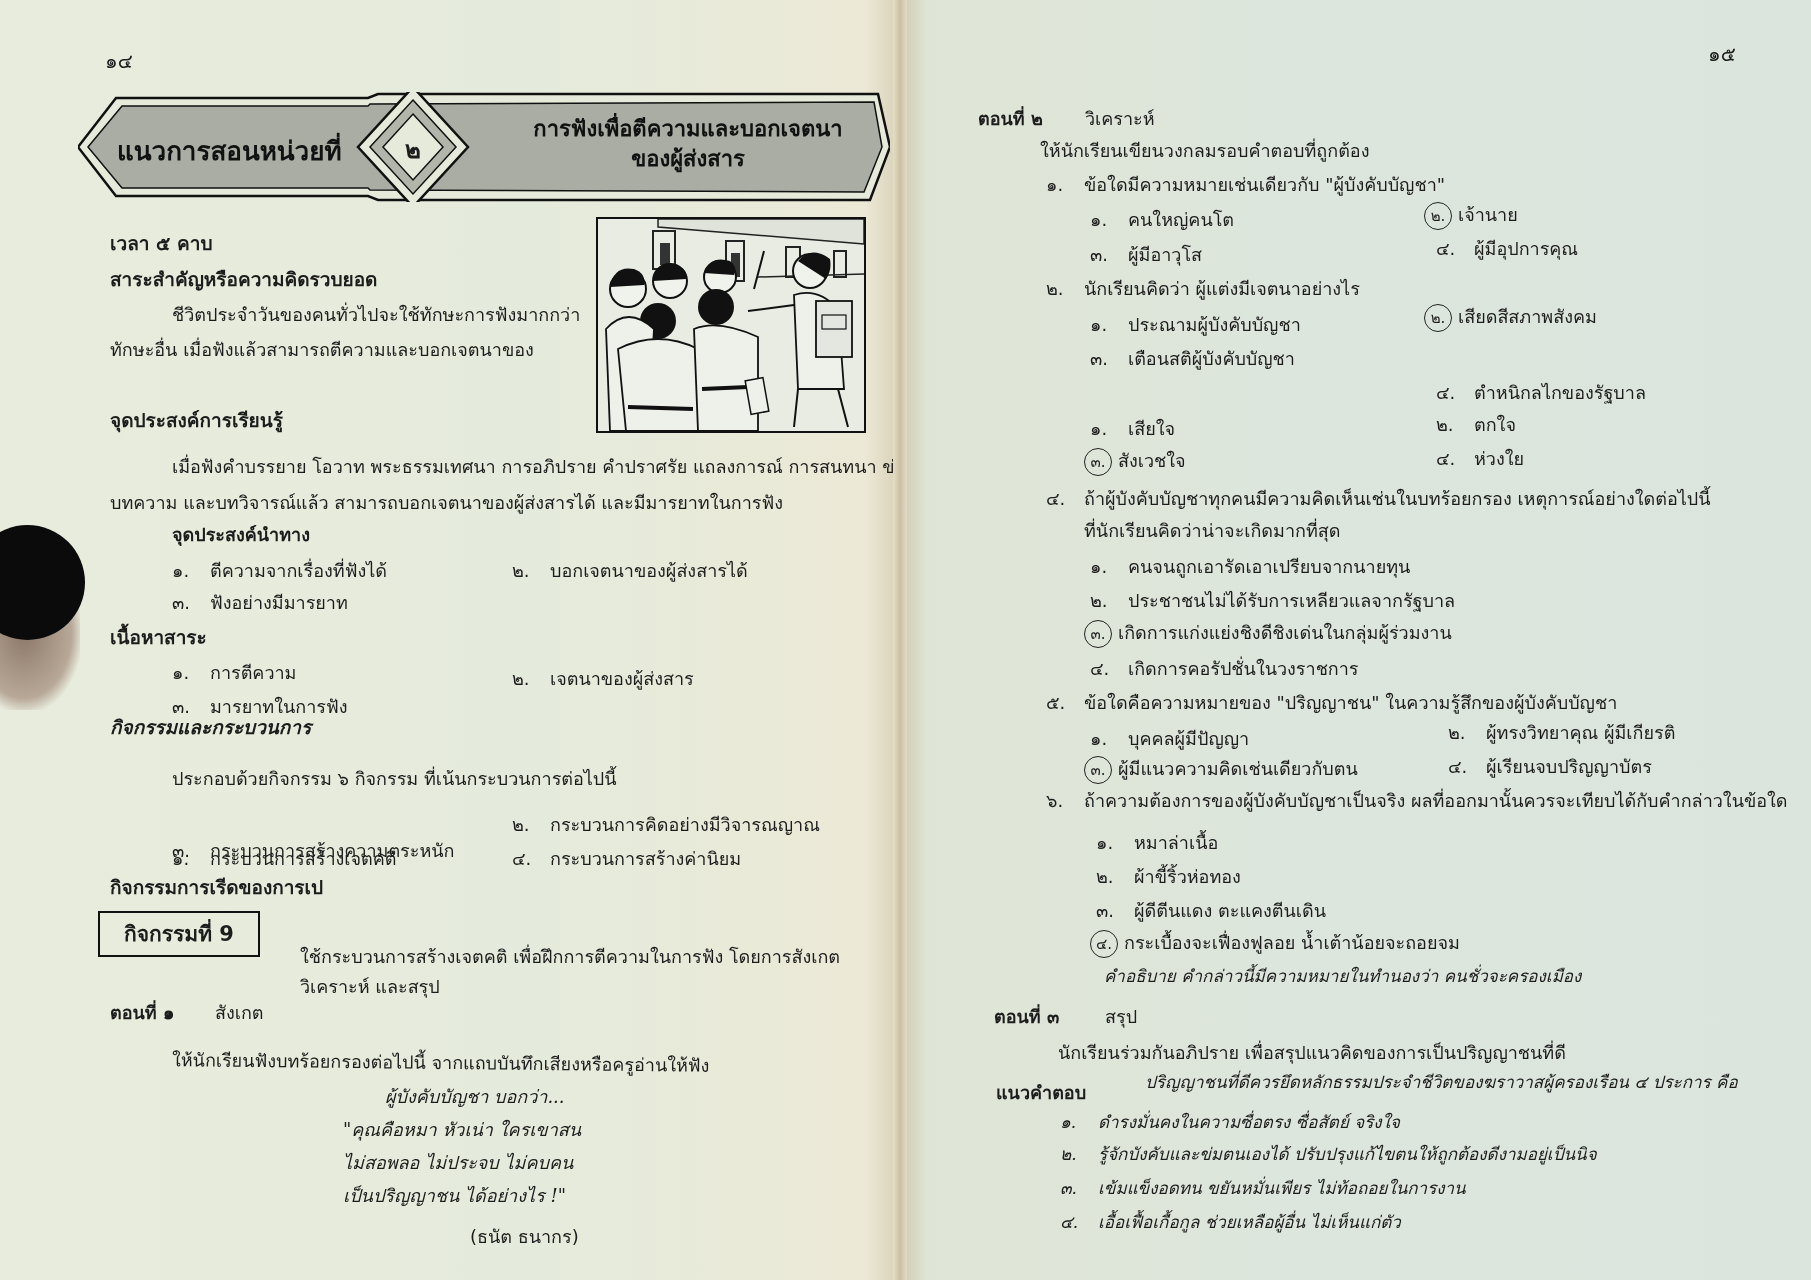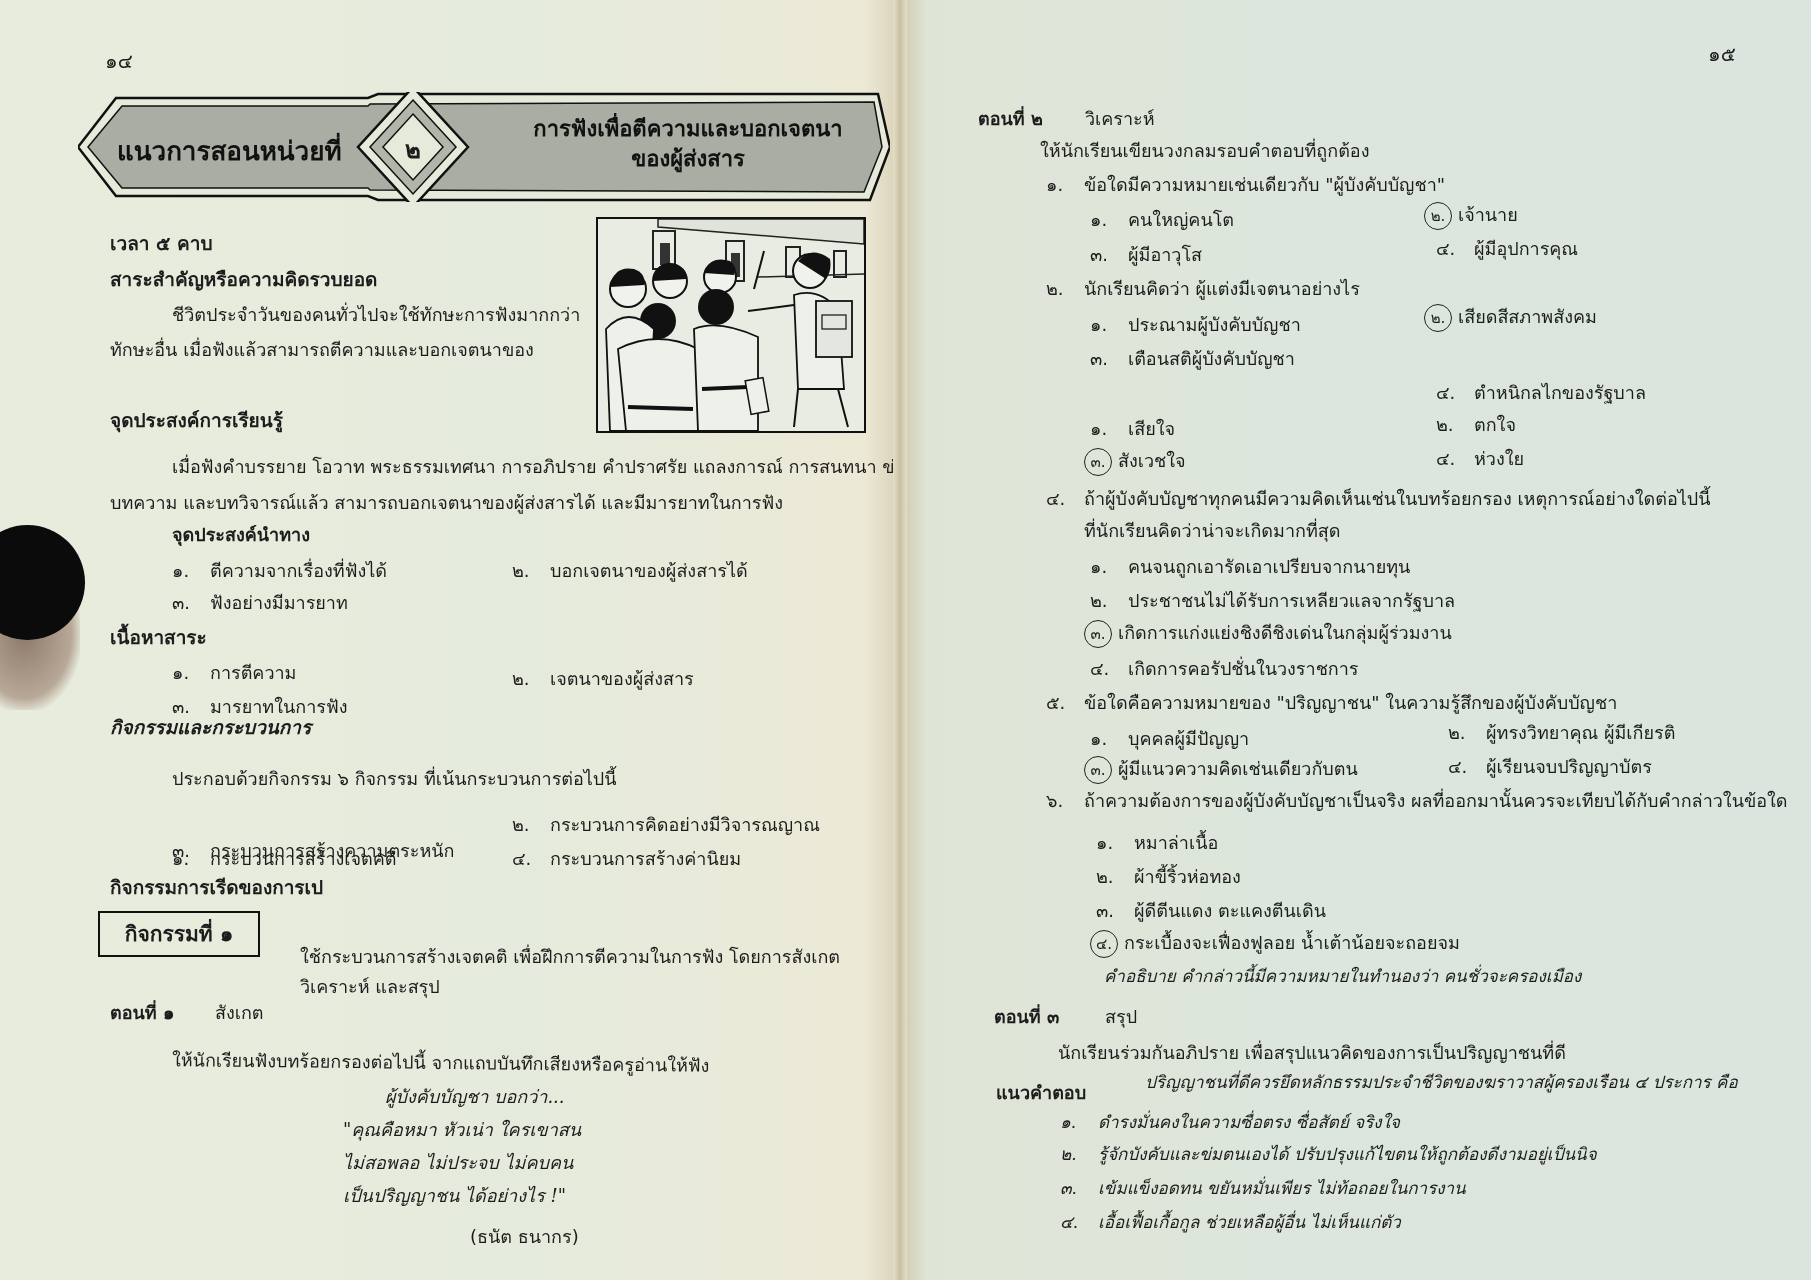--- a/index.html
+++ b/index.html
@@ -106,21 +106,21 @@
 
   <div class="abs h" style="left:110px;top:712px;font-style:italic;">กิจกรรมและกระบวนการ</div>
   <div class="abs t" style="left:172px;top:764px;">ประกอบด้วยกิจกรรม ๖ กิจกรรม ที่เน้นกระบวนการต่อไปนี้</div>
   <div class="abs t" style="left:172px;top:844px;"><span class="num">๑.</span><span>กระบวนการสร้างเจตคติ</span></div>
   <div class="abs t" style="left:512px;top:810px;"><span class="num">๒.</span><span>กระบวนการคิดอย่างมีวิจารณญาณ</span></div>
   <div class="abs t" style="left:172px;top:836px;"><span class="num">๓.</span><span>กระบวนการสร้างความตระหนัก</span></div>
   <div class="abs t" style="left:512px;top:844px;"><span class="num">๔.</span><span>กระบวนการสร้างค่านิยม</span></div>
 
   <div class="abs h" style="left:110px;top:872px;">กิจกรรมการเรีดของการเป</div>
 
-  <div class="box-act">กิจกรรมที่ ๑</div>
+  <div class="box-act">กิจกรรมที่ 9</div>
   <div class="abs t" style="left:300px;top:942px;">ใช้กระบวนการสร้างเจตคติ  เพื่อฝึกการตีความในการฟัง โดยการสังเกต</div>
   <div class="abs t" style="left:300px;top:972px;">วิเคราะห์ และสรุป</div>
 
   <div class="abs h" style="left:110px;top:998px;font-size:18px;">ตอนที่ ๑</div>
   <div class="abs t" style="left:215px;top:998px;">สังเกต</div>
   <div class="abs t" style="left:172px;top:1048px;transform:rotate(0.6deg);">ให้นักเรียนฟังบทร้อยกรองต่อไปนี้ จากแถบบันทึกเสียงหรือครูอ่านให้ฟัง</div>
 
   <div class="abs hand" style="left:385px;top:1082px;">ผู้บังคับบัญชา    บอกว่า...</div>
   <div class="abs hand" style="left:343px;top:1115px;">"คุณคือหมา หัวเน่า ใครเขาสน</div>
   <div class="abs hand" style="left:343px;top:1148px;">ไม่สอพลอ ไม่ประจบ ไม่คบคน</div>

